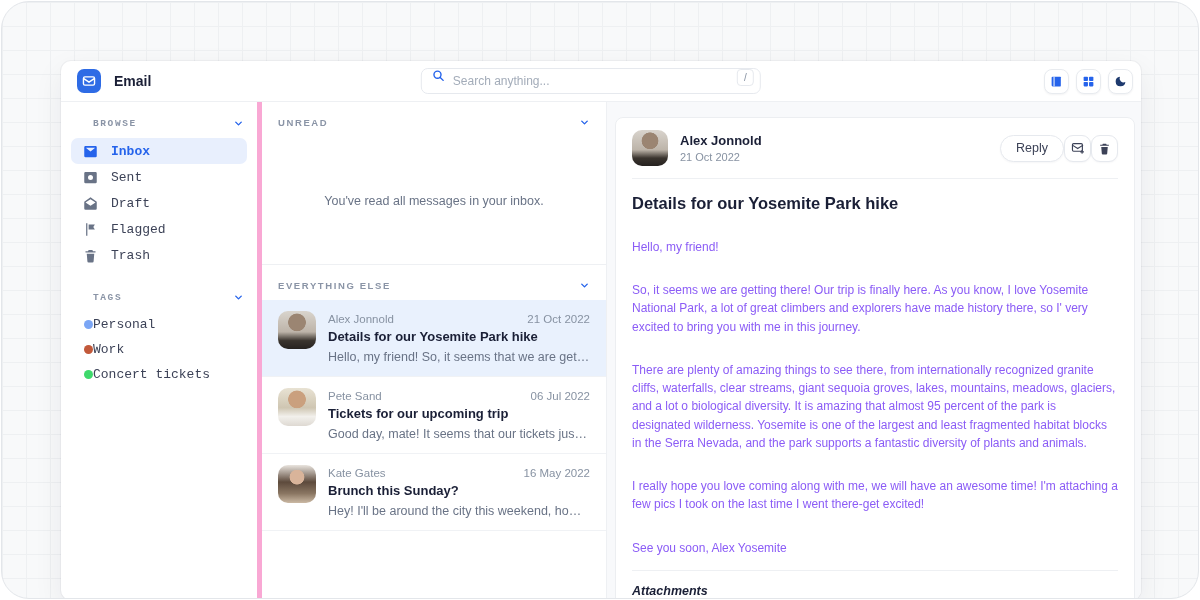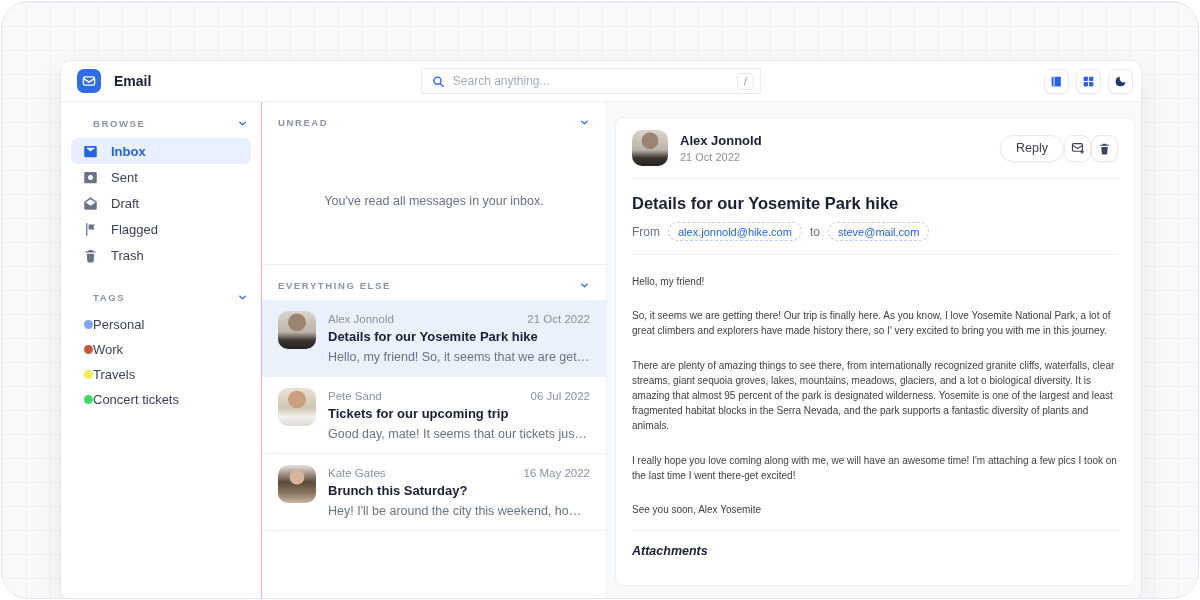--- a/index.html
+++ b/index.html
@@ -13,30 +13,30 @@
   }
   .app {
     position: absolute; left: 59px; top: 59px; width: 1080px; height: 539px;
     background: #fff; border-radius: 10px; overflow: hidden; display: flex; flex-direction: column;
     box-shadow: 0 10px 30px rgba(16,24,40,.07), 0 0 0 1px rgba(16,24,40,.04);
   }
   
   .app-header { height: 41px; flex: none; display: flex; align-items: center; padding: 0 8px 0 16px; border-bottom: 1px solid #eef0f3; position: relative; }
   .logo { width: 24px; height: 24px; border-radius: 7px; background: #2e6be5; display: grid; place-items: center; }
   .app-title { margin-left: 13px; font-size: 14px; font-weight: 700; color: #1a1f36; }
-  .searchbar { position: absolute; left: 50%; top: 50%; transform: translate(-53%,-50%); width: 340px; height: 26px; border: 1px solid #e6e9ee; border-radius: 1px; background: #fff; display: flex; align-items: center; gap: 8px; padding: 0 6px 0 10px; }
+  .searchbar { position: absolute; left: 50%; top: 50%; transform: translate(-53%,-50%); width: 340px; height: 26px; border: 1px solid #e6e9ee; border-radius: 7px; background: #fff; display: flex; gap: 8px; padding: 0 6px 0 10px; }
   .searchbar input { border: none; outline: none; flex: 1; font-size: 12px; color: #697386; font-family: inherit; background: transparent; }
   .searchbar input::placeholder { color: #a3acb9; }
   .kbd { width: 17px; height: 17px; border: 1px solid #e6e9ee; border-radius: 4px; font-size: 10px; color: #8792a2; display: grid; place-items: center; flex: none; }
   .hdr-actions { margin-left: auto; display: flex; gap: 7px; }
   .icon-btn { width: 25px; height: 25px; border: 1px solid #e8ebef; border-radius: 8px; background: #fff; display: grid; place-items: center; box-shadow: 0 1px 2px rgba(16,24,40,.05); cursor: pointer; }
   
   .main { flex: 1; display: flex; min-height: 0; }
   
-  .sidebar { width: 201px; flex: none; border-right: 1px solid #f9a8d4; padding: 8px 10px; }
+  .sidebar { width: 201px; flex: none; border-right: 5px solid #f9a8d4; padding: 8px 10px; font-family: Liberation Mono, monospace; }
   .sect-head { display: flex; align-items: center; justify-content: space-between; padding: 8px 3px 9px 22px; }
   .sect-label { font-size: 9.5px; font-weight: 700; letter-spacing: 1.6px; color: #8a94a6; }
   .nav-item { height: 26px; display: flex; align-items: center; gap: 13px; padding: 0 12px; border-radius: 7px; font-size: 13px; color: #3c4257; cursor: pointer; }
   .nav-item .ni-icon { color: #697386; display: grid; place-items: center; width: 15px; }
   .nav-item.active { background: #e8effd; color: #2563eb; font-weight: 700; }
   .nav-item.active .ni-icon { color: #2563eb; }
   .sidebar .gap { height: 16px; }
   .tag-item { height: 25px; display: flex; align-items: center; padding: 0 13px; font-size: 13px; color: #3c4257; cursor: pointer; }
   .dot { width: 9px; height: 9px; border-radius: 50%; flex: none; }
   
@@ -59,21 +59,21 @@
   .card-head { display: flex; align-items: center; gap: 12px; padding-bottom: 12px; border-bottom: 1px solid #eef0f3; }
   .ch-avatar { width: 36px; height: 36px; border-radius: 10px; }
   .ch-name { font-size: 13px; font-weight: 700; color: #1a1f36; }
   .ch-date { font-size: 11px; color: #8792a2; margin-top: 3px; }
   .ch-actions { margin-left: auto; display: flex; align-items: center; }
   .btn-reply { height: 27px; padding: 0 15px; border: 1px solid #e6e9ee; border-radius: 14px; background: #fff; font-size: 12.5px; color: #3c4257; font-family: inherit; cursor: pointer; box-shadow: 0 1px 2px rgba(16,24,40,.04); }
   .btn-ic { width: 27px; height: 27px; border: 1px solid #e6e9ee; border-radius: 9px; background: #fff; display: grid; place-items: center; cursor: pointer; box-shadow: 0 1px 2px rgba(16,24,40,.04); }
   .subject { font-size: 16.5px; font-weight: 700; color: #1a1f36; margin: 15px 0 9px; }
   .fromline { display: flex; align-items: center; gap: 8px; font-size: 12px; color: #697386; padding-bottom: 13px; border-bottom: 1px solid #eef0f3; }
   .chip { font-size: 11px; color: #2563eb; border: 1px dashed #b9cdf5; border-radius: 10px; padding: 2.5px 9px; background: #fff; cursor: pointer; }
-  .body p { font-size: 10px; line-height: 1.52; color: #404040; margin-top: 19px; }
+  .body p { font-size: 12px; line-height: 1.52; color: #8b5cf6; margin-top: 25px; }
   .body-div { border-top: 1px solid #eef0f3; margin-top: 13px; }
   .attach-label { font-size: 12.5px; font-weight: 700; color: #1a1f36; margin: 13px 0 11px; font-style: italic; }
   svg { display: block; }
 </style>
 </head>
 <body>
 
 <div class="frame">
   <div class="app">
 
@@ -194,24 +194,20 @@
 
         <div class="tag-item">
           <span class="dot" style="background: rgb(123, 166, 245);"></span>
           <span>Personal</span>
         </div>
         <div class="tag-item">
           <span class="dot" style="background: rgb(194, 89, 58);"></span>
           <span>Work</span>
         </div>
         <div class="tag-item">
-          <span class="dot" style="background: rgb(240, 238, 84);"></span>
-          <span>Travels</span>
-        </div>
-        <div class="tag-item">
           <span class="dot" style="background: rgb(63, 217, 108);"></span>
           <span>Concert tickets</span>
         </div>
       </div>
 
       <div class="listcol">
         <div class="list-head">
           <span class="sect-label">UNREAD</span>
           <span>
             <svg width="11" height="11" viewBox="0 0 24 24" fill="none" stroke="#2563eb" stroke-width="3" stroke-linecap="round" stroke-linejoin="round">
@@ -254,21 +250,21 @@
           </div>
         </div>
 
         <div class="email-item">
           <div class="avatar av-kate"></div>
           <div class="ei-body">
             <div class="ei-row1">
               <span>Kate Gates</span>
               <span>16 May 2022</span>
             </div>
-            <div class="ei-subject">Brunch this Saturday?</div>
+            <div class="ei-subject">Brunch this Sunday?</div>
             <div class="ei-preview">Hey! I'll be around the city this weekend, how about a...</div>
           </div>
         </div>
       </div>
 
       <div class="detailpanel">
         <div class="card">
 
           <div class="card-head">
             <div class="ch-avatar avatar av-alex"></div>
@@ -292,26 +288,20 @@
                   <svg width="13" height="13" viewBox="0 0 24 24" fill="#3c4257">
                       <path d="M9 3h6l1 2h4v2H4V5h4l1-2zM6 9h12l-1 12a2 2 0 0 1-2 2H9a2 2 0 0 1-2-2L6 9z"></path>
                     </svg>
                 </span>
               </div>
             </div>
           </div>
 
           <div class="subject">Details for our Yosemite Park hike</div>
 
-          <div class="fromline">
-            <span>From</span>
-            <span class="chip">alex.jonnold@hike.com</span>
-            <span>to</span>
-            <span class="chip">steve@mail.com</span>
-          </div>
 
           <div class="body">
             <p>Hello, my friend!</p>
             <p>So, it seems we are getting there! Our trip is finally here. As you know, I love Yosemite National Park, a lot of great climbers and explorers have made history there, so I' very excited to bring you with me in this journey.</p>
             <p>There are plenty of amazing things to see there, from internationally recognized granite cliffs, waterfalls, clear streams, giant sequoia groves, lakes, mountains, meadows, glaciers, and a lot o biological diversity. It is amazing that almost 95 percent of the park is designated wilderness. Yosemite is one of the largest and least fragmented habitat blocks in the Serra Nevada, and the park supports a fantastic diversity of plants and animals.</p>
             <p>I really hope you love coming along with me, we will have an awesome time! I'm attaching a few pics I took on the last time I went there-get excited!</p>
             <p>See you soon, Alex Yosemite</p>
           </div>
           <div class="body-div"></div>
 

